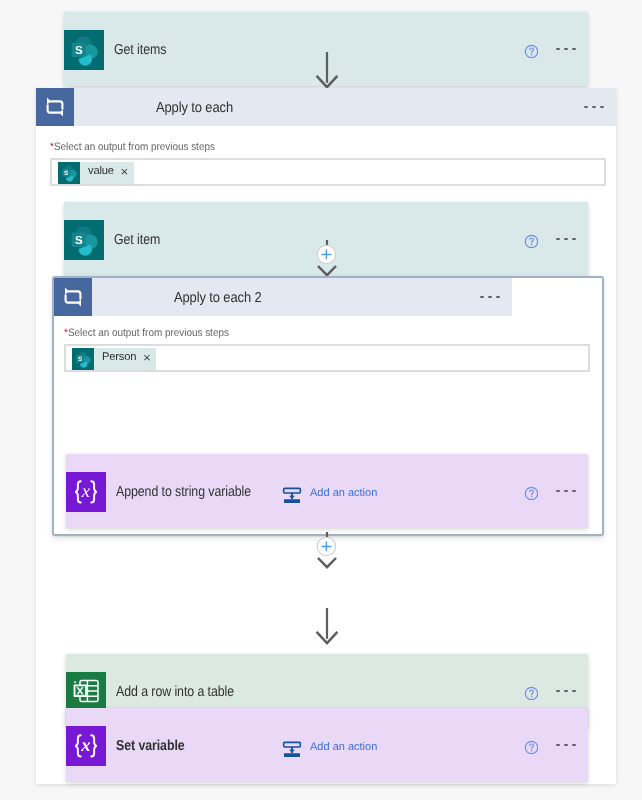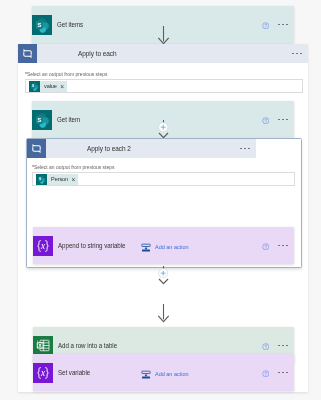--- a/index.html
+++ b/index.html
@@ -283,21 +283,21 @@
         <i></i>
       </span>
   </span>
 </div>
 
 <svg class="arrow" style="left:157px;top:304px;width:14px;height:19px;" viewBox="0 0 14 19">
   <path d="M6.5 0v15.4" stroke="#5e5e5e" stroke-width="1.1" fill="none"></path>
   <path d="M1.3 11.9L6.5 17.6 11.7 11.9" fill="none" stroke="#5e5e5e" stroke-width="1.25"></path>
 </svg>
 
-<div class="card variable" style="left:33px;top:322px;width:261px;">
+<div class="card variable" style="left:33px;top:322px;width:261px;font-weight:bold;">
   <svg class="ico variable">
       <use href="#sym-variable"></use>
     </svg>
   <span class="ttl">Set variable</span>
   <span class="rt">
     <svg width="7.5" height="7.5" class="helpwrap">
         <use href="#sym-help"></use>
       </svg>
     <span class="ellipsis">
         <i></i>

